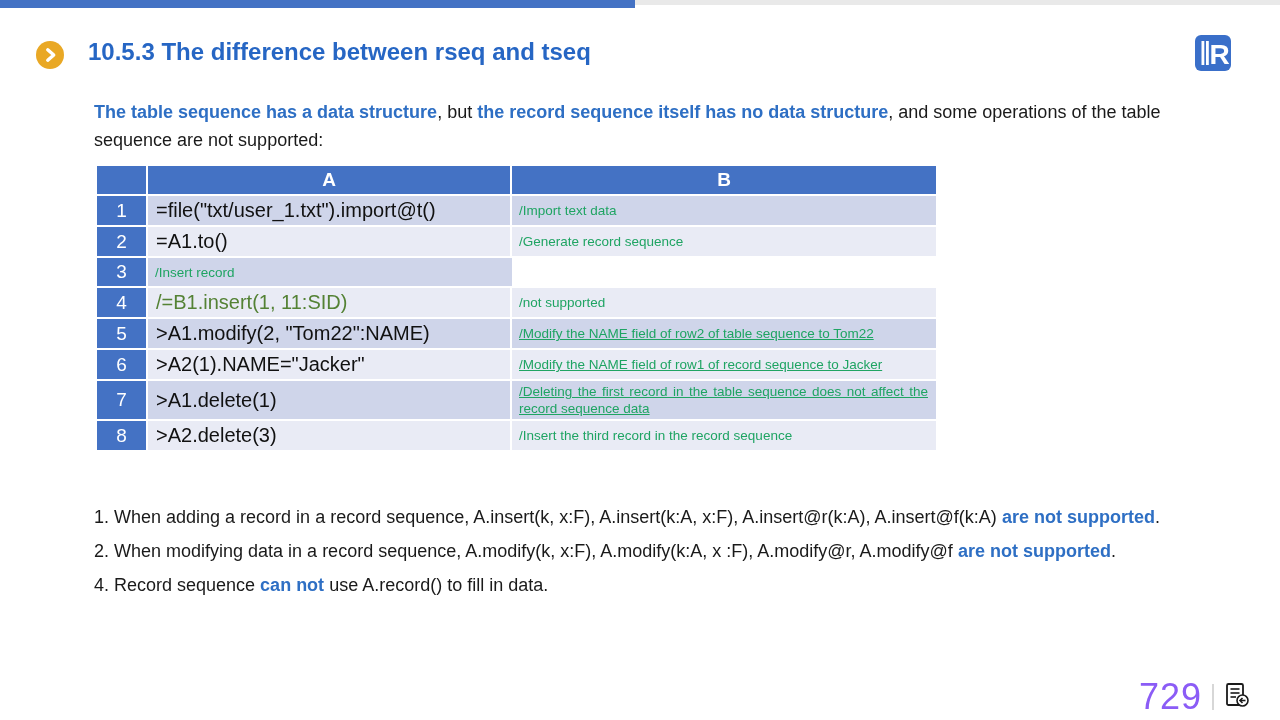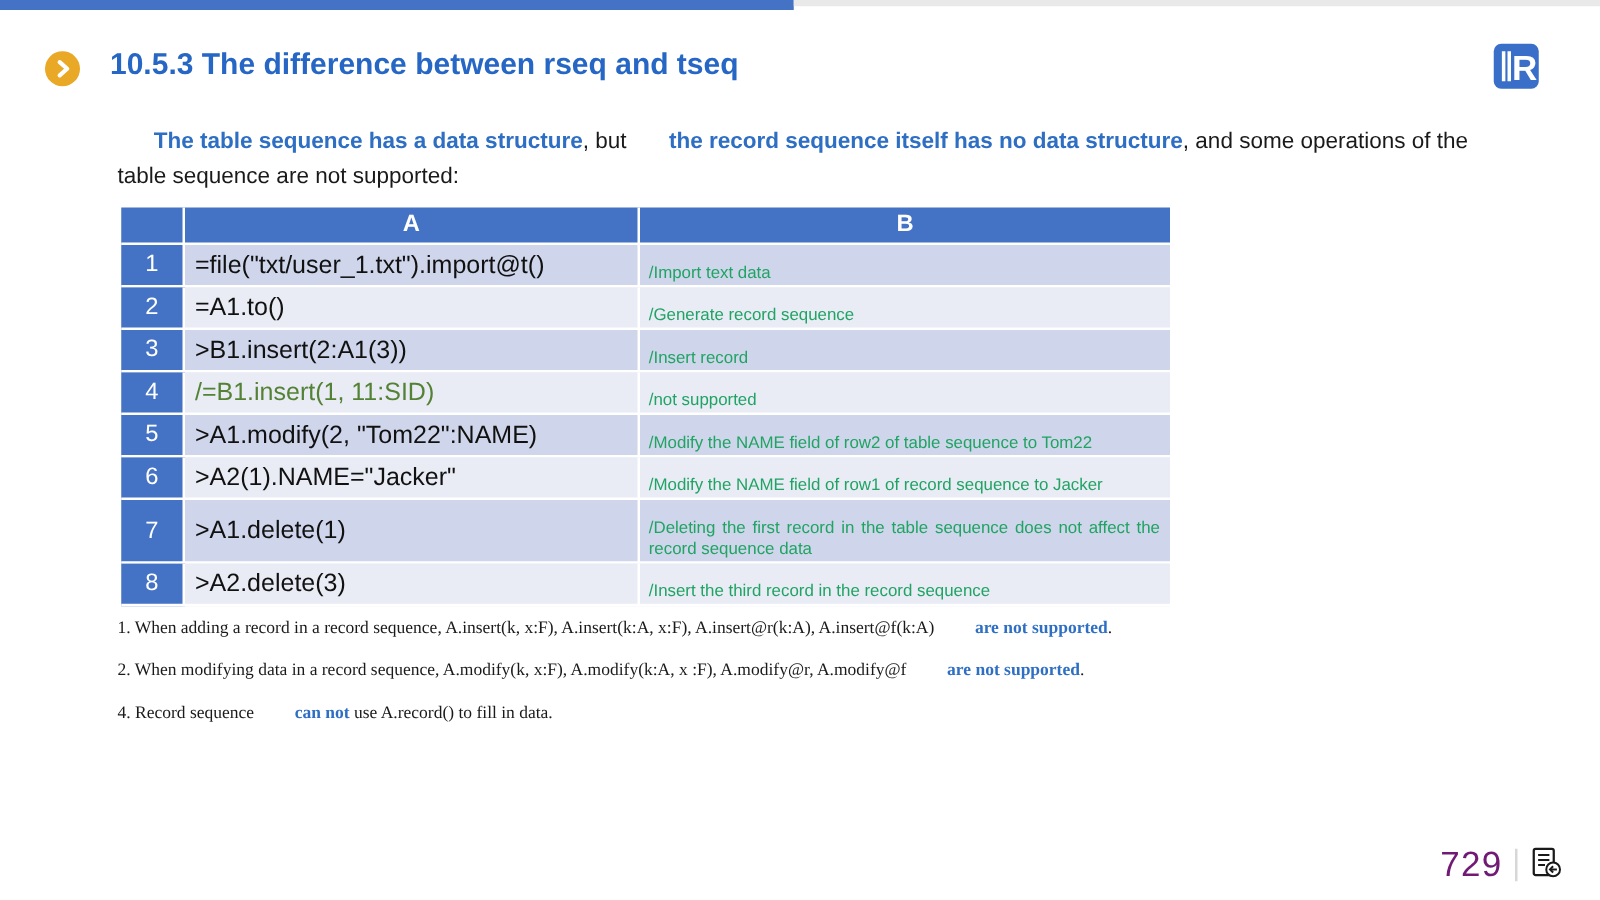--- a/index.html
+++ b/index.html
@@ -21,46 +21,46 @@
   .topbar-blue{position:absolute;left:0;top:0;width:635px;height:8px;background:var(--accent-blue);}
   .topbar-gray{position:absolute;left:635px;top:0;width:645px;height:5px;background:var(--bar-gray);}
 
   .bullet{position:absolute;left:36px;top:41px;width:28px;height:28px;border-radius:50%;
           background:var(--orange);display:flex;align-items:center;justify-content:center;}
   .page-title{position:absolute;left:88px;top:38px;font-size:24px;font-weight:bold;color:var(--title-blue);}
 
   .logo{position:absolute;left:1194px;top:34px;width:38px;height:38px;}
 
   .intro{position:absolute;left:94px;top:98px;width:1106px;font-size:18px;line-height:28px;color:#1a1a1a;}
-  .seg-blue{color:var(--text-blue);font-weight:bold;margin-left:29px;}
+  .seg-blue{color:var(--text-blue);font-weight:bold;}
 
   .sheet{position:absolute;left:97px;top:166px;width:839px;border-collapse:collapse;}
   .thead,.trow{display:grid;grid-template-columns:51px 364px 424px;}
   .hcell{background:var(--accent-blue);color:#fff;font-weight:bold;font-size:19px;text-align:center;
          padding:3px 0;border-right:2px solid #fff;border-bottom:2px solid #fff;min-height:30px;
          display:flex;align-items:center;justify-content:center;}
   .hcell:last-child{border-right:none;}
   .ncell{background:var(--accent-blue);color:#fff;font-size:19px;display:flex;align-items:center;
          justify-content:center;border-right:2px solid #fff;border-bottom:2px solid #fff;}
   .ccell{font-size:20px;color:#111;display:flex;align-items:center;padding:3px 4px 3px 8px;
          border-right:2px solid #fff;border-bottom:2px solid #fff;letter-spacing:0;}
   .ccell.commented{color:var(--olive);}
   .mcell{font-size:13.5px;line-height:17px;color:var(--green);display:flex;align-items:center;
-         padding:13px 8px 2px 7px;border-bottom:2px solid #fff;}
-  .mcell.justify span{text-align:justify;}
+         padding:2px 8px 2px 7px;border-bottom:2px solid #fff;}
+  .mcell.justify span{text-align:justify;text-decoration:underline;}
   .mcell span{width:100%;}
   .band-dark .ccell,.band-dark .mcell{background:var(--band-dark);}
   .band-light .ccell,.band-light .mcell{background:var(--band-light);}
   .trow{min-height:30px;}
 
-  .notes{position:absolute;left:94px;top:486px;width:1116px;font-size:14px;color:#1a1a1a;font-family:Liberation Serif, serif;}
+  .notes{position:absolute;left:94px;top:500px;width:1116px;font-size:18px;color:#1a1a1a;}
   .note-item{line-height:34px;margin:0;}
 
   .footer{position:absolute;right:18px;top:676px;display:flex;align-items:center;gap:10px;}
-  .page-number{font-size:28px;color:#701a75;letter-spacing:1px;}
+  .page-number{font-size:36px;color:#8b5cf6;letter-spacing:1px;}
   .vdivider{width:2px;height:26px;background:#d7d7d7;}
 </style>
 </head>
 <body>
 
 <div class="slide">
 
   <div class="topbar-blue"></div>
   <div class="topbar-gray"></div>
 
@@ -99,21 +99,20 @@
         </div>
         <div class="trow band-light">
           <div class="ncell">2</div>
           <div class="ccell">=A1.to()</div>
           <div class="mcell">
             <span>/Generate record sequence</span>
           </div>
         </div>
         <div class="trow band-dark">
           <div class="ncell">3</div>
-          <div class="ccell">&gt;B1.insert(2:A1(3))</div>
           <div class="mcell">
             <span>/Insert record</span>
           </div>
         </div>
         <div class="trow band-light">
           <div class="ncell">4</div>
           <div class="ccell commented">/=B1.insert(1, 11:SID)</div>
           <div class="mcell">
             <span>/not supported</span>
           </div>

